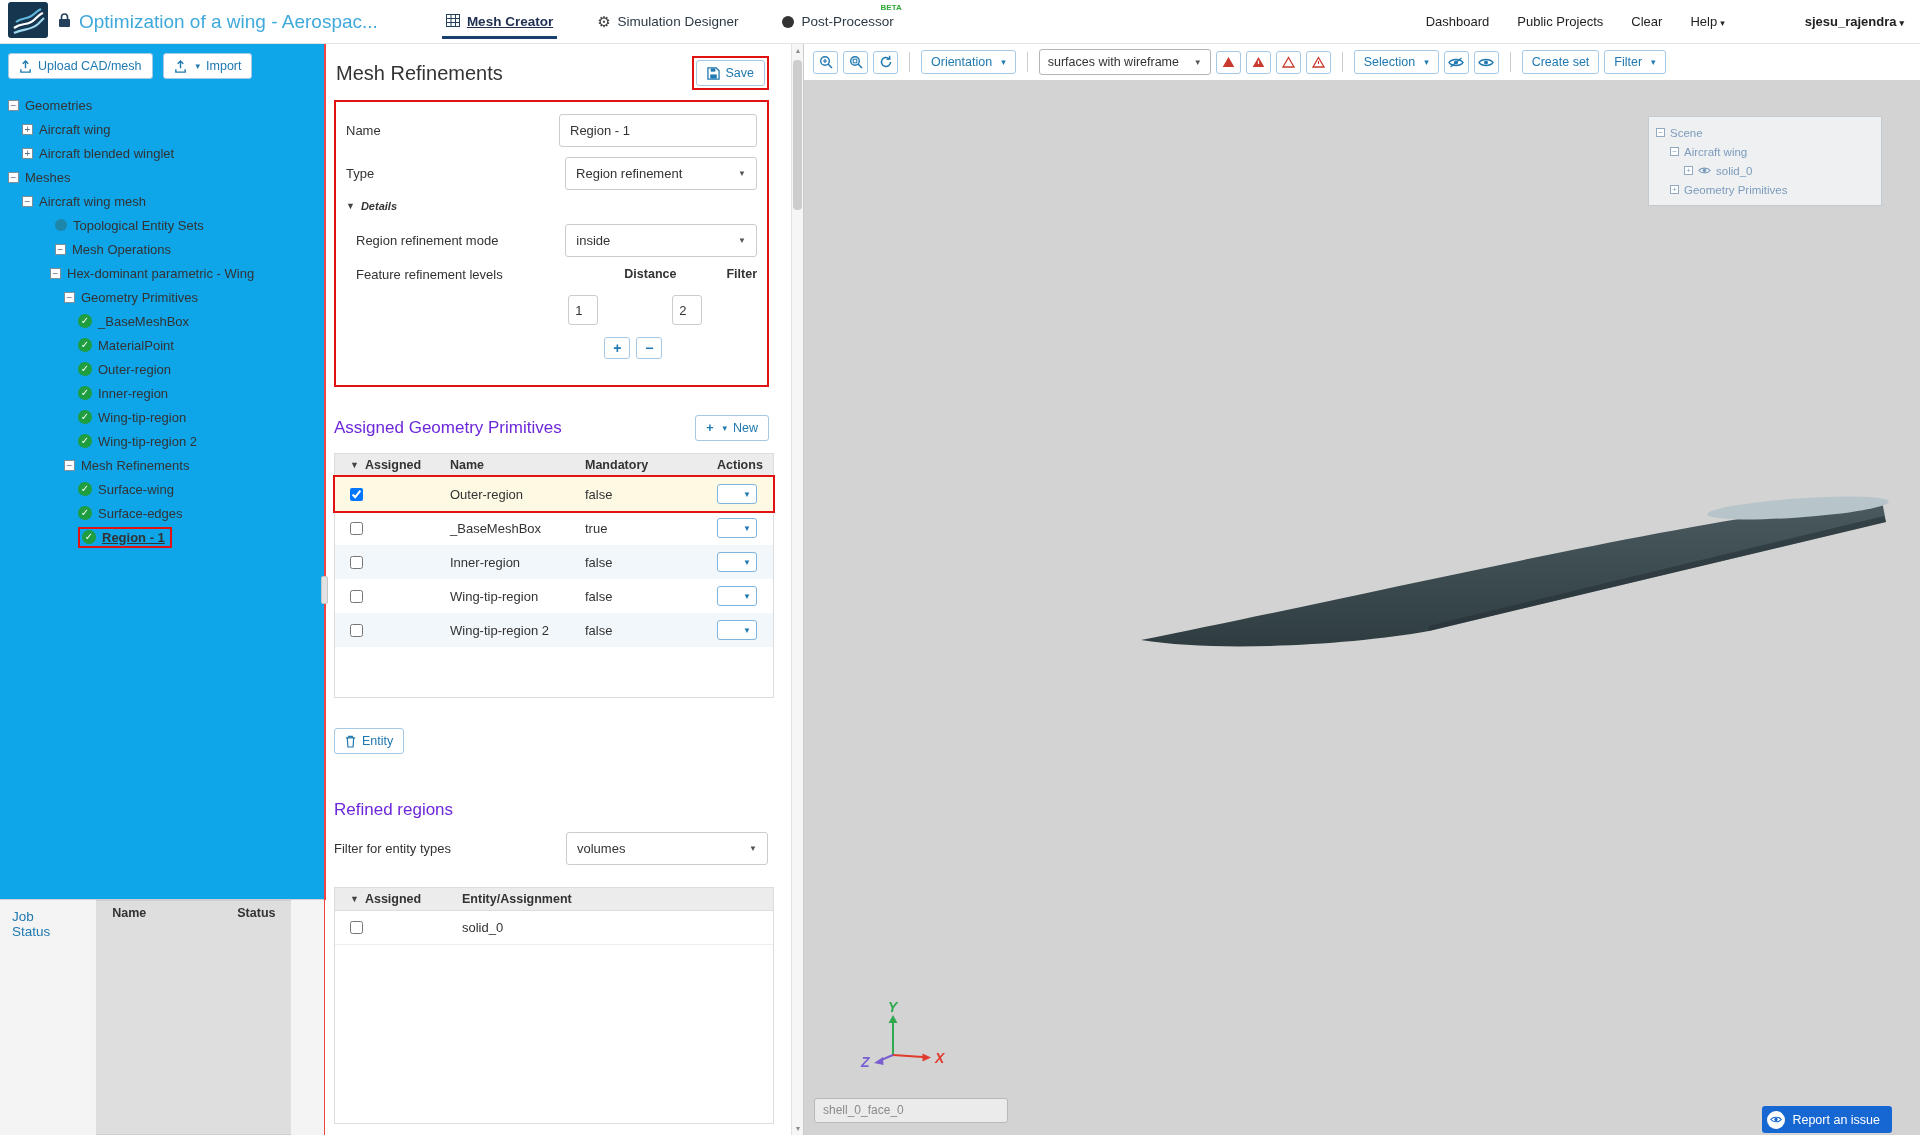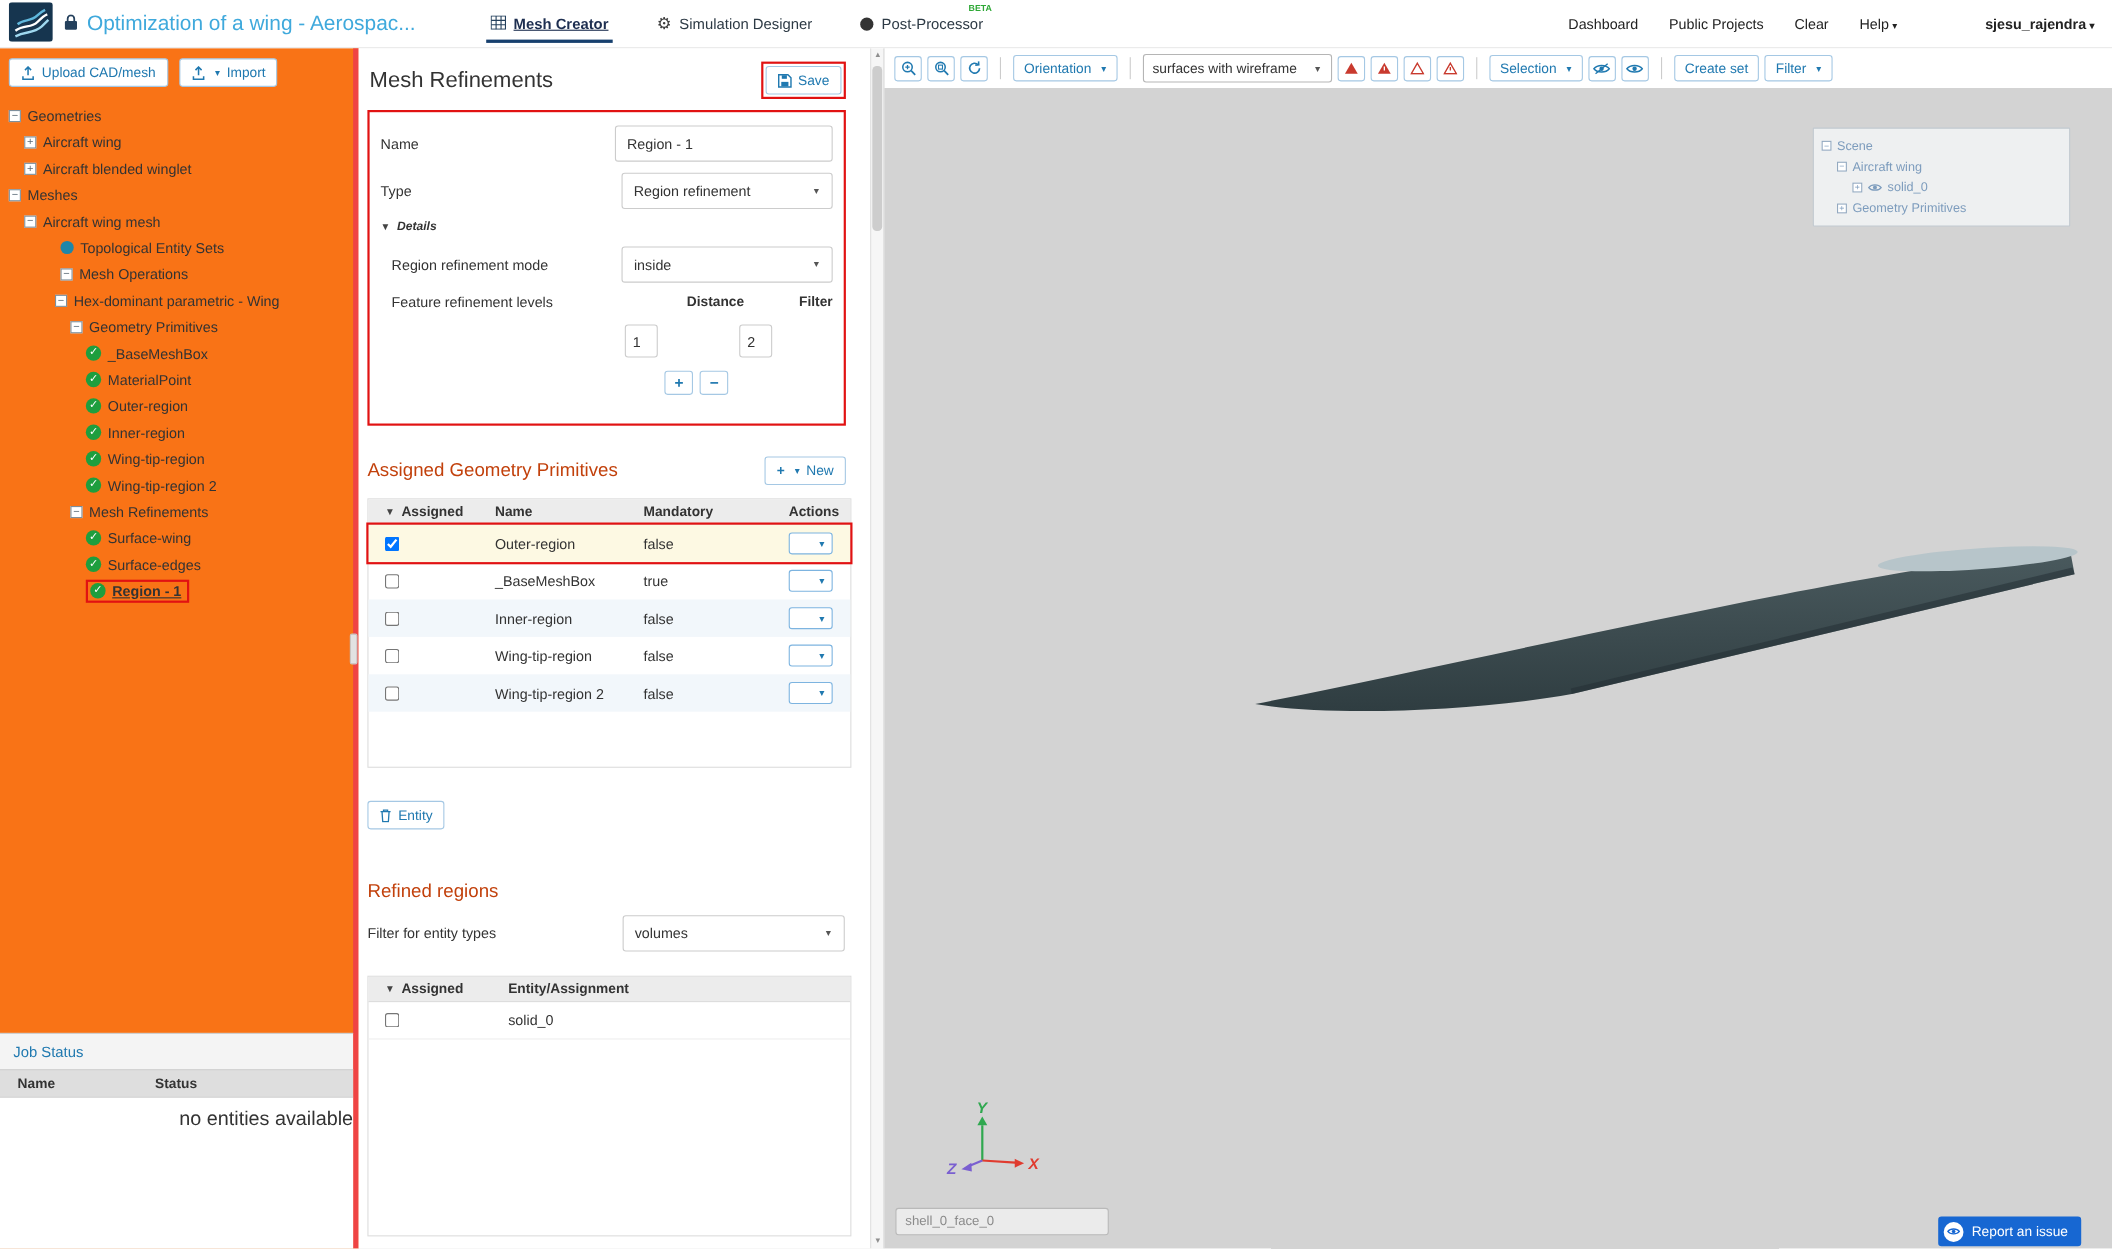--- a/index.html
+++ b/index.html
@@ -23,40 +23,40 @@
   .gear { font-size:15px; color:#3c3c3c; line-height:1; }
   .hdr-right { margin-left:auto; display:flex; align-items:center; gap:28px; font-size:13px; color:#222; }
   .hdr-item { cursor:pointer; white-space:nowrap; }
   .hdr-user { font-weight:bold; margin-left:52px; }
   .caret { font-size:9px; margin-left:3px; color:inherit; }
 
   
   .layout { display:flex; height:1091px; }
 
   
-  .sidebar { width:326px; border-right:5px solid #ef4444; display:flex; flex-direction:column;
-             position:relative; background:#f97316; }
+  .sidebar { width:326px; border-right:2px solid #ef4444; display:flex; flex-direction:column;
+             position:relative; background:#0ea5e9; }
   .sb-toolbar { padding:9px 8px 10px; display:flex; gap:10px; }
   .btn { display:inline-flex; align-items:center; gap:6px; border:1px solid #a5c8e4; color:#2079b0;
          background:#fff; border-radius:3px; padding:5px 10px; font-size:12.5px; cursor:pointer;
          white-space:nowrap; font-family:inherit; }
   .tree { flex:1; overflow:hidden; padding:4px 0; }
   .titem { display:flex; align-items:center; gap:6px; height:24px; font-size:13px; cursor:pointer; white-space:nowrap; }
   .tbox { width:11px; height:11px; border:1px solid #7e8f9c; display:inline-flex; align-items:center;
           justify-content:center; font-size:10px; line-height:9px; color:#5a6a76; background:#fff; flex:none; }
   .tcheck { width:14px; height:14px; border-radius:50%; background:#1e9e3e; color:#fff; font-size:10px;
             line-height:1; display:inline-flex; align-items:center; justify-content:center; flex:none; }
   .tdot { width:12px; height:12px; border-radius:50%; background:#1e86a8; flex:none; }
   .d0{padding-left:8px}.d1{padding-left:22px}.d2{padding-left:55px}.d3{padding-left:50px}.d4{padding-left:64px}.d5{padding-left:78px}
   .ring-sm { display:inline-flex; align-items:center; gap:6px; border:2px solid #e11212; padding:1px 5px 1px 2px; }
   .region-label { font-weight:bold; text-decoration:underline; }
   .resize-handle { position:absolute; right:-4px; top:calc(50% - 14px); width:7px; height:28px;
                    background:#e2e2e2; border:1px solid #c6c6c6; border-radius:2px; z-index:5; cursor:col-resize; }
 
-  .job { height:196px; border-top:1px solid #cfcfcf; background:#f4f4f4; display:flex; flex-direction:column; }
+  .job { height:236px; border-top:1px solid #cfcfcf; background:#f4f4f4; display:flex; flex-direction:row;gap:34px; }
   .job-title { color:#2079b0; font-size:13.5px; padding:9px 12px 8px; }
   .job-head { display:flex; background:#dedede; border-top:1px solid #cfcfcf; border-bottom:1px solid #cfcfcf;
               font-weight:bold; font-size:12.5px; padding:5px 16px; }
   .job-head .jn { width:125px; }
   .job-body { flex:1; background:#fff; text-align:right; padding-top:9px; font-size:18px; }
 
   
   .panel { width:478px; border-right:1px solid #ccc; position:relative; background:#fff; }
   .pscroll { position:absolute; top:0; right:0; bottom:0; width:12px; background:#f6f6f6; border-left:1px solid #e2e2e2; }
   .pscroll .arr { position:absolute; left:0; width:12px; text-align:center; font-size:7px; color:#8f8f8f; }
@@ -81,21 +81,21 @@
   .feat { align-items:flex-start; }
   .feat-heads { display:flex; gap:50px; padding-left:64px; font-weight:bold; font-size:12.5px; }
   .feat-inputs { display:flex; gap:74px; padding-left:8px; margin-top:14px; }
   .sm-input { width:30px; height:30px; border:1px solid #ccc; border-radius:3px; padding:0 6px;
               font-size:13px; font-family:inherit; color:#333; }
   .feat-btns { display:flex; gap:6px; padding-left:44px; margin-top:12px; }
   .pm-btn { width:26px; height:22px; border:1px solid #a5c8e4; border-radius:3px; background:#fff;
             color:#2079b0; font-weight:bold; font-size:14px; line-height:1; cursor:pointer; font-family:inherit; }
 
   .sec-head { display:flex; justify-content:space-between; align-items:center; margin-bottom:12px; }
-  .sec-title { color:#c2410c; font-size:17px; font-weight:normal; }
+  .sec-title { color:#6d28d9; font-size:17px; font-weight:normal; }
   .table { width:440px; border:1px solid #ddd; }
   .thead { display:flex; align-items:center; background:#ececec; font-weight:bold; font-size:12.5px;
            height:23px; border-bottom:1px solid #ddd; }
   .trow { display:flex; align-items:center; height:34px; font-size:13px; }
   .trow.stripe { background:#f2f7fb; }
   .trow.sel { background:#fdf9e3; outline:2px solid #e11212; outline-offset:0; }
   .c-check { width:115px; display:flex; align-items:center; gap:6px; padding-left:15px; }
   .c-name { width:135px; }
   .c-mand { width:112px; }
   .c-act { flex:1; display:flex; padding-left:20px; }

